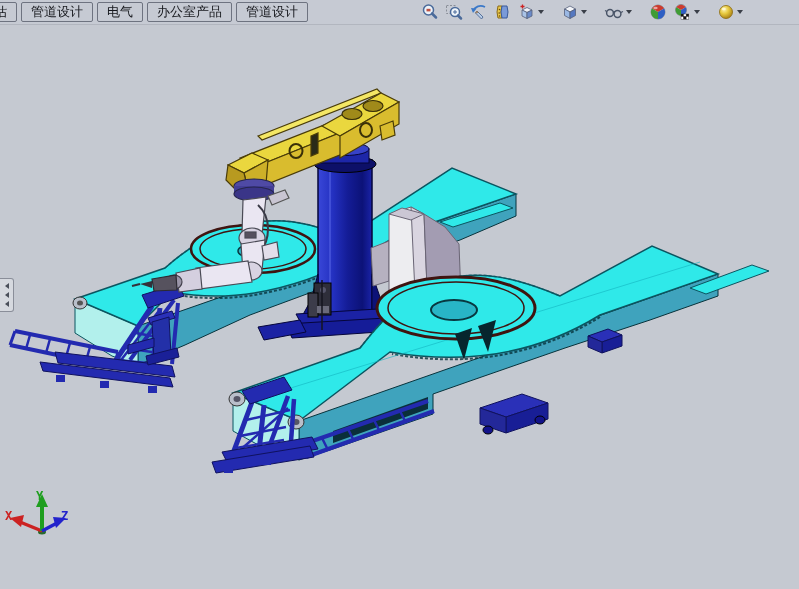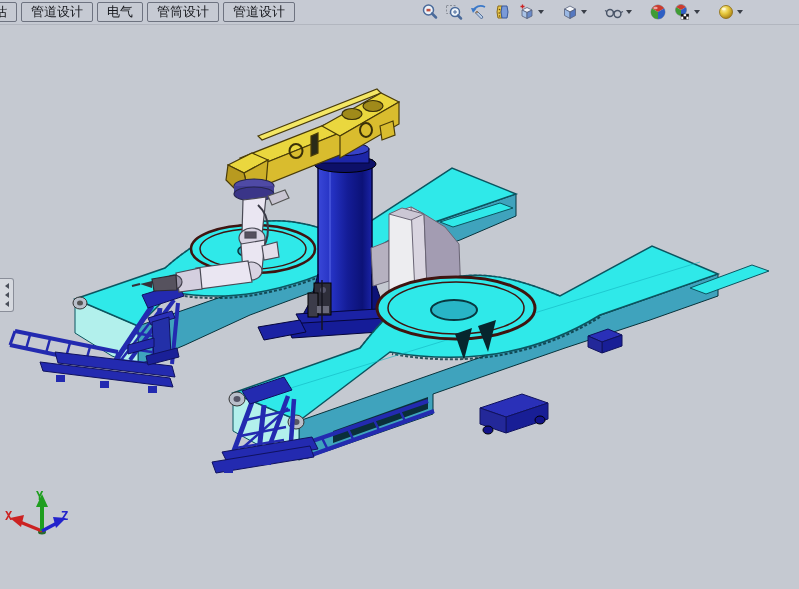--- a/index.html
+++ b/index.html
@@ -30,21 +30,21 @@
   text{user-select:none;}
 </style>
 </head>
 <body>
 
 <div class="toolbar">
   <div class="tabs">
     <button class="tab tab-partial">估</button>
     <button class="tab">管道设计</button>
     <button class="tab">电气</button>
-    <button class="tab">管筒设计</button>
+    <button class="tab">办公室产品</button>
     <button class="tab">管道设计</button>
   </div>
 
   <div class="viewtools">
     <button class="vt">
       <svg width="18" height="18">
         <circle cx="7.5" cy="7" r="5" fill="#eef4fa" stroke="#4a6a9a" stroke-width="1.5"></circle>
         <rect x="5.5" y="5.8" width="4" height="2.6" fill="#c05040"></rect>
         <path d="M11,10.5 L15,14.5" stroke="#4a6a9a" stroke-width="2.5" stroke-linecap="round"></path>
       </svg>

